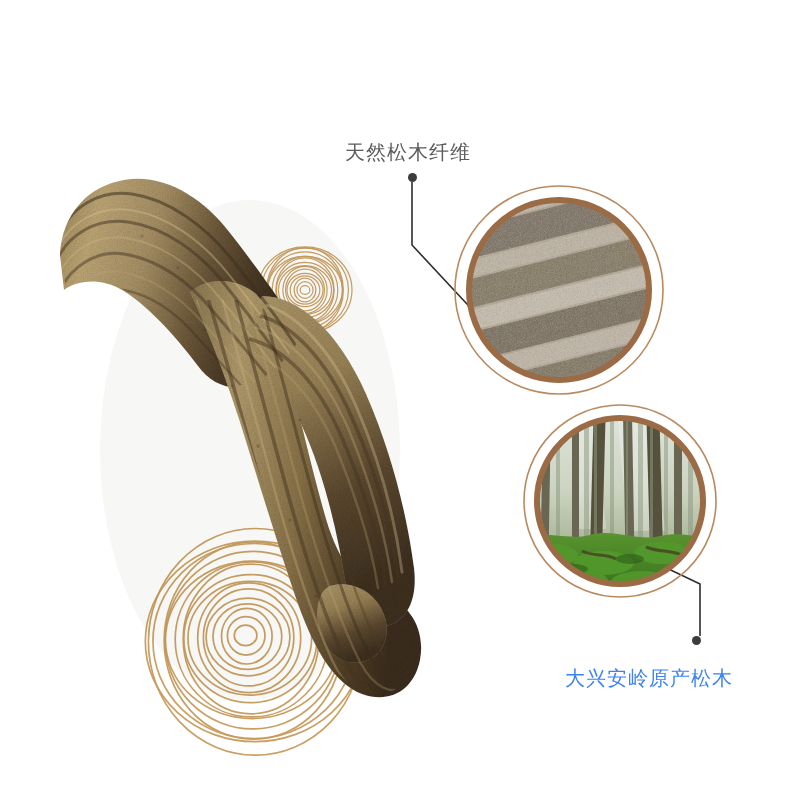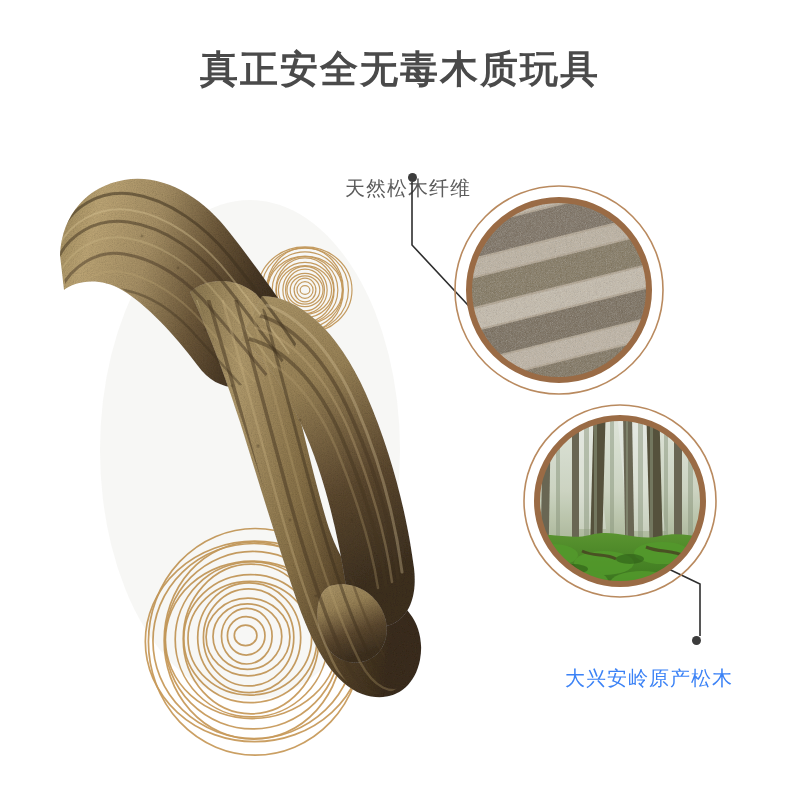--- a/index.html
+++ b/index.html
@@ -36,21 +36,21 @@
   }
 
   
   .callout-label {
     position: absolute;
     font-size: 20px;
     color: #5c5c5c;
     letter-spacing: 1px;
     white-space: nowrap;
   }
-  #label-fiber { top: 139px; left: 345px; margin-top: 36px; }
+  #label-fiber { top: 139px; left: 345px; }
   #label-origin { top: 665px; left: 565px; }
 
   .leader-dot {
     position: absolute;
     width: 9px;
     height: 9px;
     border-radius: 50%;
     background: #3c3c3c;
   }
   #dot-fiber { top: 173px; left: 408px; }
@@ -67,21 +67,20 @@
   #rings-layer { z-index: 2; }
   #product-layer { z-index: 3; }
   #leader-layer { z-index: 4; }
   .circle-inset { position: absolute; z-index: 5; }
 </style>
 </head>
 <body>
 
 <div id="poster">
 
-  <div id="title" style="color: rgb(74, 74, 74);">真正安全无毒木质玩具</div>
 
   <svg class="layer" id="rings-layer" viewBox="0 0 800 800">
     <g id="ring-cluster-small">
         <ellipse cx="305" cy="290" rx="4.86" ry="4.41" fill="none" stroke="#c79a5b" stroke-width="1.2" opacity="0.95"></ellipse>
         <ellipse cx="305" cy="290" rx="8.07" ry="8.28" fill="none" stroke="#c79a5b" stroke-width="1.2" opacity="0.95"></ellipse>
         <ellipse cx="305" cy="290" rx="10.88" ry="11.96" fill="none" stroke="#c79a5b" stroke-width="1.2" opacity="0.95"></ellipse>
         <ellipse cx="305" cy="290" rx="14.80" ry="14.09" fill="none" stroke="#c79a5b" stroke-width="1.2" opacity="0.95"></ellipse>
         <ellipse cx="305" cy="290" rx="18.03" ry="16.67" fill="none" stroke="#c79a5b" stroke-width="1.2" opacity="0.95"></ellipse>
         <ellipse cx="305" cy="290" rx="19.43" ry="20.86" fill="none" stroke="#c79a5b" stroke-width="1.2" opacity="0.95"></ellipse>
         <ellipse cx="305" cy="290" rx="22.14" ry="23.57" fill="none" stroke="#c79a5b" stroke-width="1.2" opacity="0.95"></ellipse>

